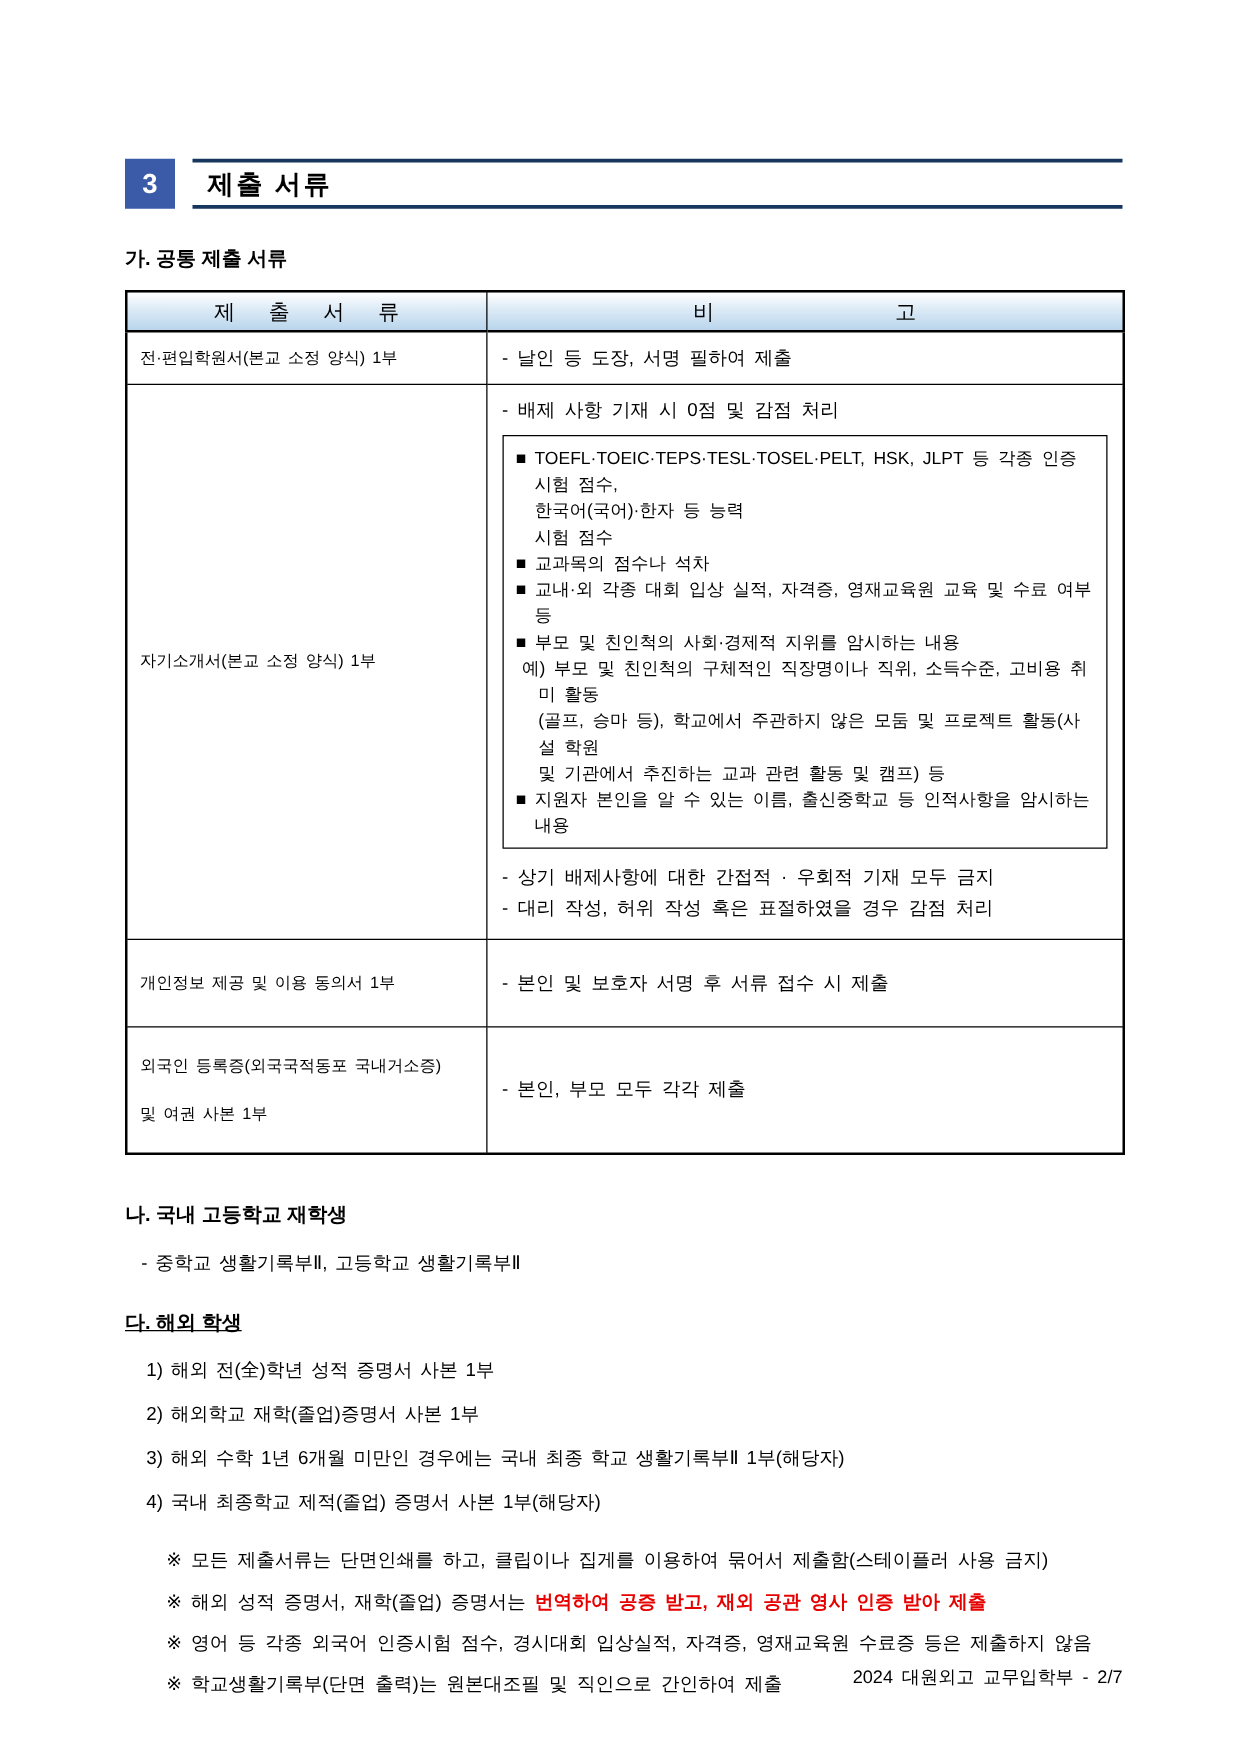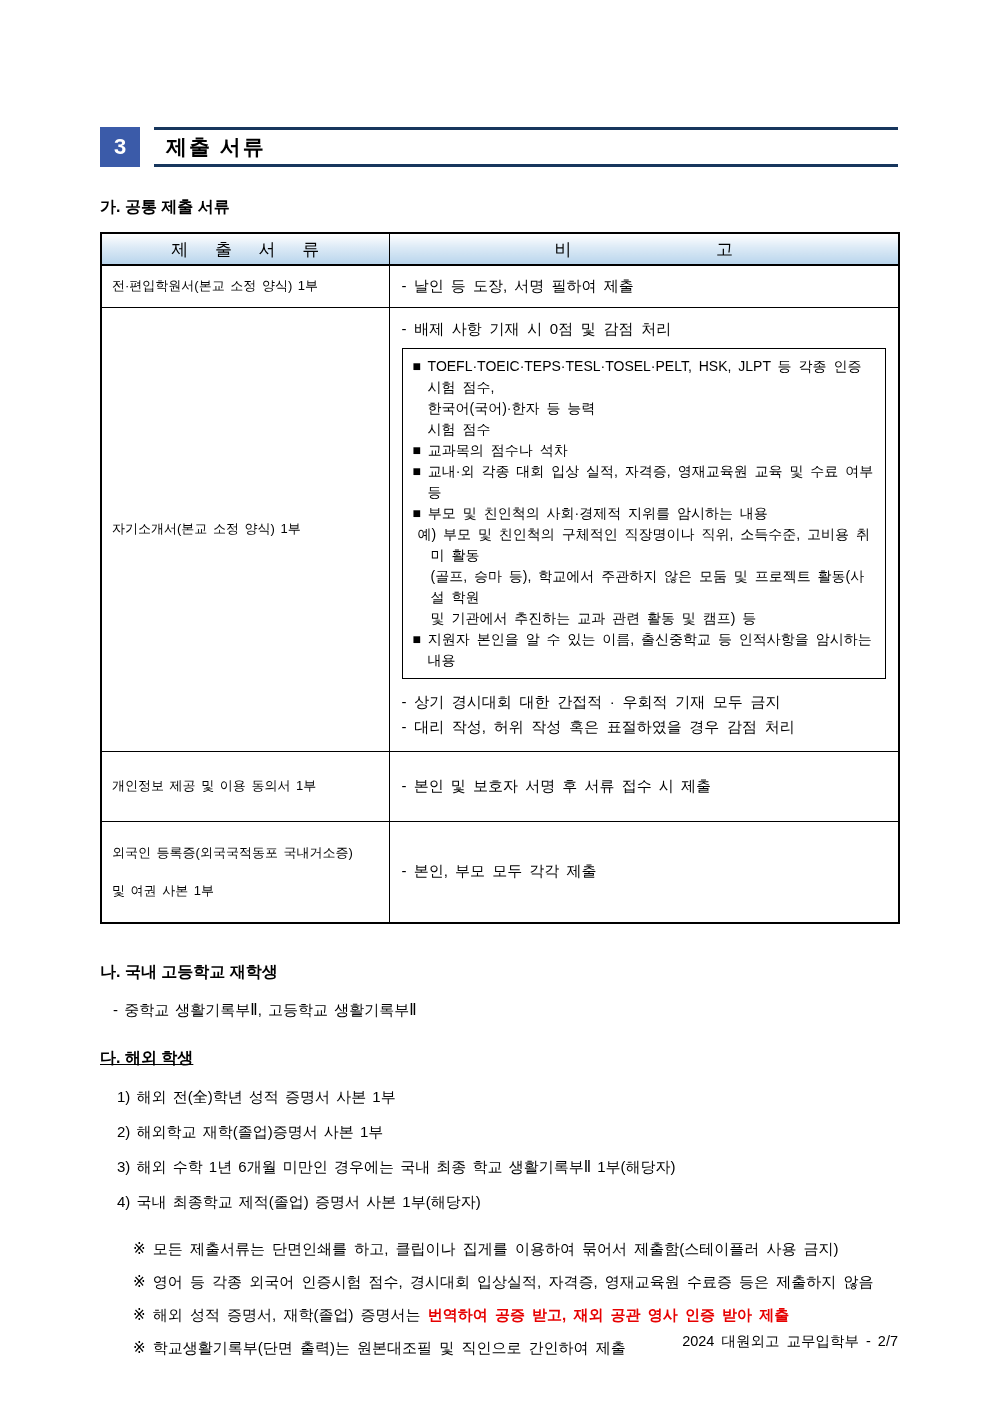--- a/index.html
+++ b/index.html
@@ -123,21 +123,21 @@
 시험 점수</div>
           <div class="bx-item">■ 교과목의 점수나 석차</div>
           <div class="bx-item">■ 교내·외 각종 대회 입상 실적, 자격증, 영재교육원 교육 및 수료 여부 등</div>
           <div class="bx-item">■ 부모 및 친인척의 사회·경제적 지위를 암시하는 내용</div>
           <div class="bx-example">예) 부모 및 친인척의 구체적인 직장명이나 직위, 소득수준, 고비용 취미 활동
 (골프, 승마 등), 학교에서 주관하지 않은 모둠 및 프로젝트 활동(사설 학원
 및 기관에서 추진하는 교과 관련 활동 및 캠프) 등</div>
           <div class="bx-item">■ 지원자 본인을 알 수 있는 이름, 출신중학교 등 인적사항을 암시하는 내용</div>
         </div>
         <div class="bottom-dashes">
-          <div class="dash-line">- 상기 경시대회 대한 간접적 · 우회적 기재 모두 금지</div>
+          <div class="dash-line">- 상기 배제사항에 대한 간접적 · 우회적 기재 모두 금지</div>
           <div class="dash-line">- 대리 작성, 허위 작성 혹은 표절하였을 경우 감점 처리</div>
         </div>
       </td>
     </tr>
     <tr class="r3">
       <td class="doc-cell">개인정보 제공 및 이용 동의서 1부</td>
       <td class="note-cell">- 본인 및 보호자 서명 후 서류 접수 시 제출</td>
     </tr>
     <tr class="r4">
       <td class="doc-cell two-line">외국인 등록증(외국국적동포 국내거소증)
@@ -153,18 +153,18 @@
 <div class="h1 h-da">다. 해외 학생</div>
 <div class="c-list">
   <div class="li">1) 해외 전(全)학년 성적 증명서 사본 1부</div>
   <div class="li">2) 해외학교 재학(졸업)증명서 사본 1부</div>
   <div class="li">3) 해외 수학 1년 6개월 미만인 경우에는 국내 최종 학교 생활기록부Ⅱ 1부(해당자)</div>
   <div class="li">4) 국내 최종학교 제적(졸업) 증명서 사본 1부(해당자)</div>
 </div>
 
 <div class="notes">
   <div class="note"><span>※</span> <span>모든 제출서류는 단면인쇄를 하고, 클립이나 집게를 이용하여 묶어서 제출함(스테이플러 사용 금지)</span></div>
+  <div class="note"><span>※</span> <span>해외 성적 증명서, 재학(졸업) 증명서는</span> <span class="red">번역하여 공증 받고, 재외 공관 영사 인증 받아 제출</span></div>
   <div class="note"><span>※</span> <span>영어 등 각종 외국어 인증시험 점수, 경시대회 입상실적, 자격증, 영재교육원 수료증 등은 제출하지 않음</span></div>
-  <div class="note"><span>※</span> <span>해외 성적 증명서, 재학(졸업) 증명서는</span> <span class="red">번역하여 공증 받고, 재외 공관 영사 인증 받아 제출</span></div>
   <div class="note"><span>※</span> <span>학교생활기록부(단면 출력)는 원본대조필 및 직인으로 간인하여 제출</span></div>
 </div>
 
 <div class="footer">2024 대원외고 교무입학부 - 2/7</div>
 
 </body></html>

